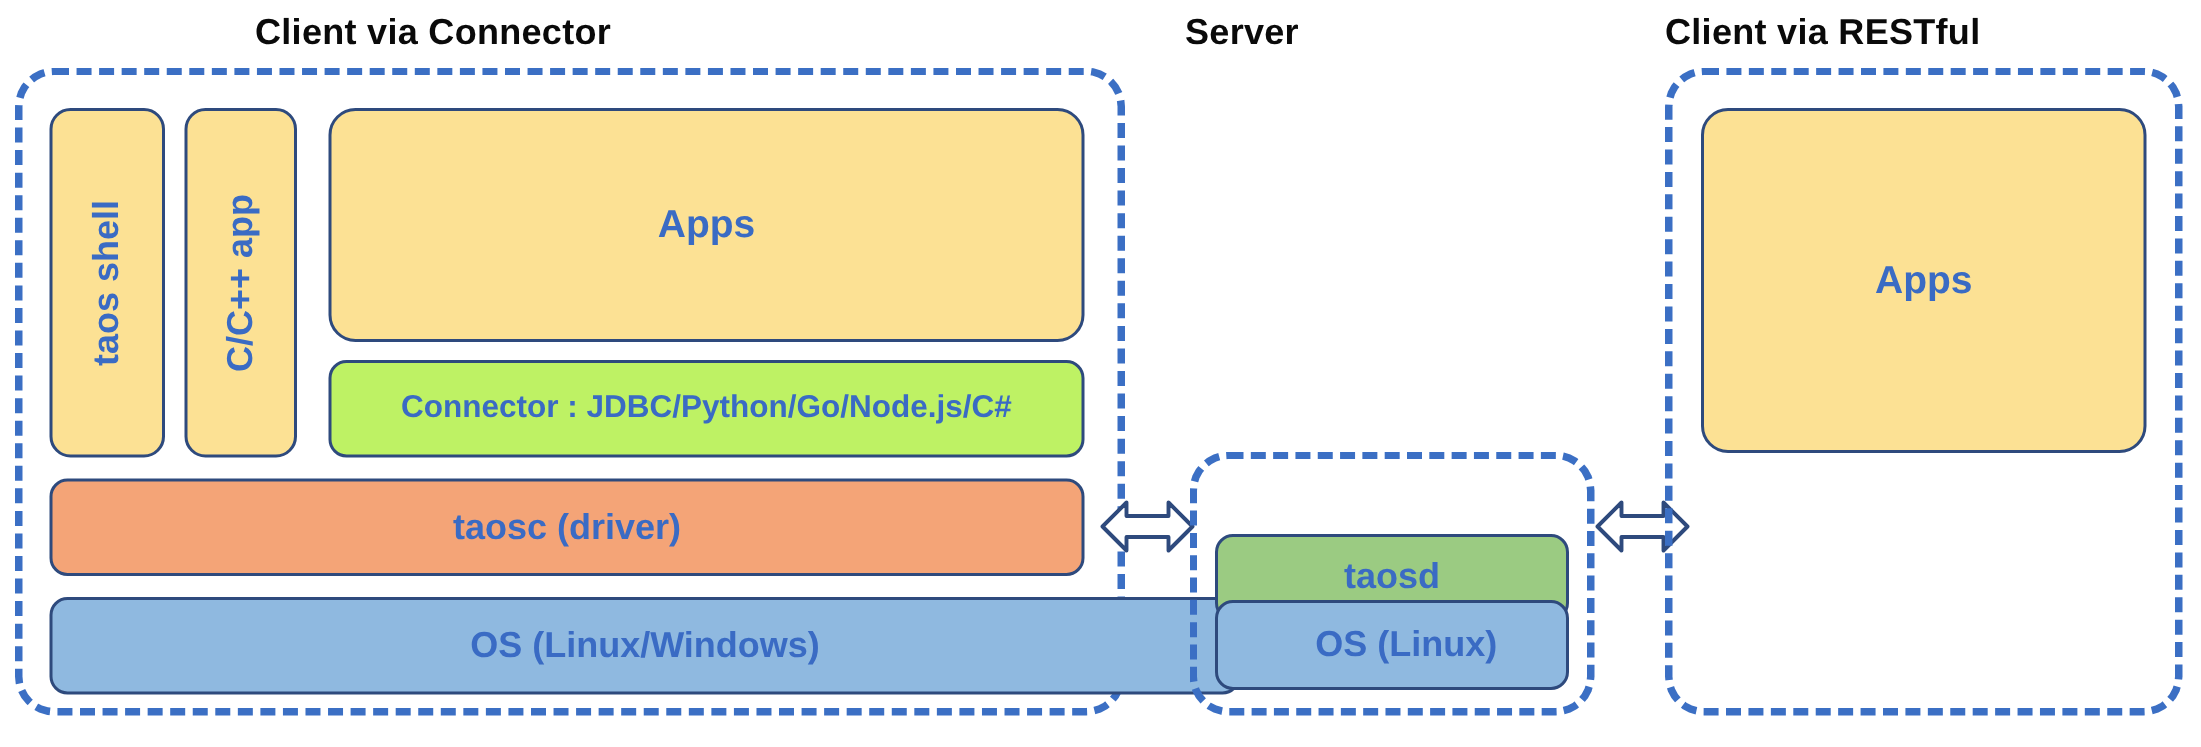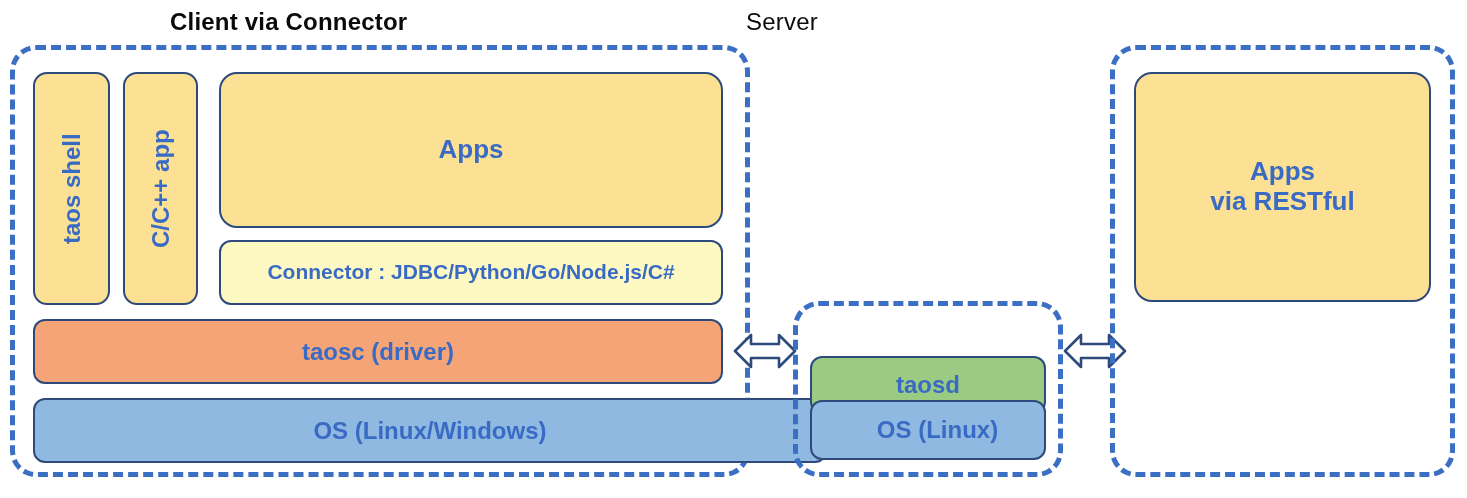--- a/index.html
+++ b/index.html
@@ -50,43 +50,44 @@
     display: flex;
     align-items: center;
     justify-content: center;
     text-align: center;
     line-height: 1.15;
   }
   .box.yellow { background: #fce194; }
   .box.orange { background: #f4a477; }
   .box.blue   { background: #8fb9e0; }
   .box.green  { background: #9bcb82; }
-  .box.gray   { background: #fef9c3; }
+  .box.gray   { background: #bef264; }
 
   .box.vertical {
     writing-mode: vertical-rl;
     transform: rotate(180deg);
     border-radius: 14px;
   }
 
   
   .arrow {
     position: absolute;
   }
   .arrow svg { display: block; }
 </style>
 </head>
 <body>
 
 <div id="diagram">
 
   <div class="section-title bold" style="left:170px; top:8px; width:420px;">Client via Connector</div>
 
-  <div class="section-title regular" style="left:746px; top:8px; width:280px;">Server</div>
+  <div class="section-title regular" style="left:790px; top:8px; width:280px;font-weight:bold;">Server</div>
 
+  <div class="section-title bold" style="left:1110px; top:8px; width:345px;">Client via RESTful</div>
 
   <div class="panel" style="left:10px; top:45px; width:740px; height:432px;"></div>
 
   <div class="box yellow vertical" style="left:33px; top:72px; width:77px; height:233px; font-size:24px;">taos shell</div>
 
   <div class="box yellow vertical" style="left:123px; top:72px; width:75px; height:233px; font-size:24px;">C/C++ app</div>
 
   <div class="box yellow" style="left:219px; top:72px; width:504px; height:156px; font-size:26px; border-radius:18px;">Apps</div>
 
   <div class="box gray" style="left:219px; top:240px; width:504px; height:65px; font-size:21px;">Connector : JDBC/Python/Go/Node.js/C#</div>
@@ -111,19 +112,18 @@
     <svg width="64" height="46" viewBox="0 0 64 46">
       <polygon points="2,23 18,7 18,16 46,16 46,7 62,23 46,39 46,30 18,30 18,39" fill="#ffffff" stroke="#2e4a7d" stroke-width="2.6" stroke-linejoin="round"></polygon>
     </svg>
   </div>
 
   <div class="panel" style="left:1110px; top:45px; width:345px; height:432px;"></div>
 
   <div class="box yellow" style="left:1134px; top:72px; width:297px; height:230px; font-size:26px; border-radius:18px;">
     <span style="display:block;">
       <span style="display:block;">Apps</span>
-      <span style="display:block;">via RESTful</span>
     </span>
   </div>
 
 
 
 </div>
 
 </body></html>

